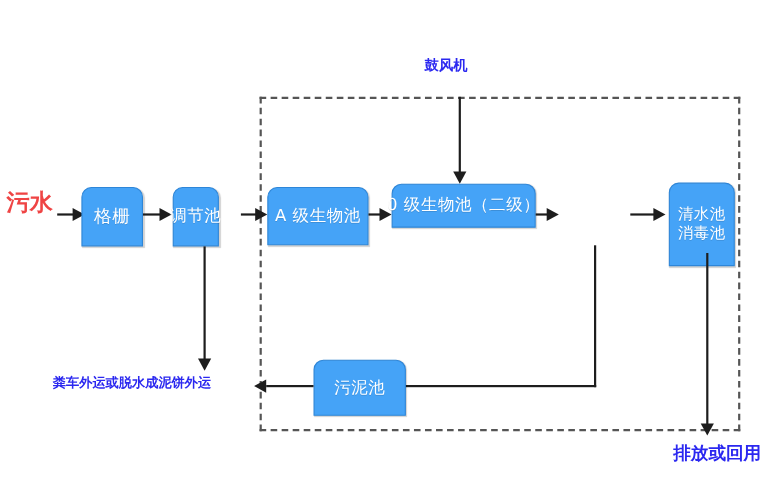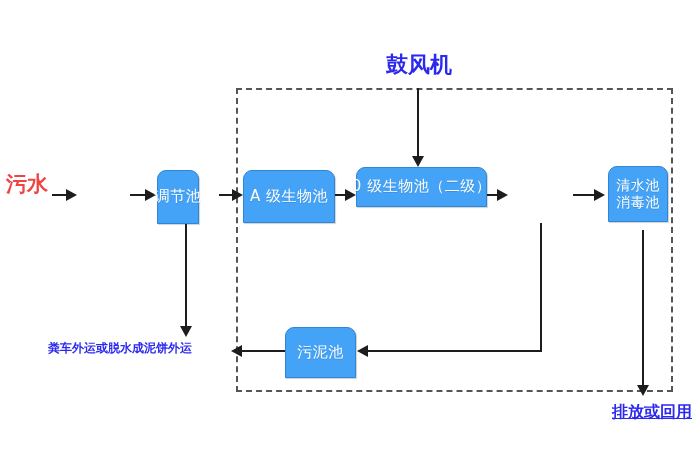--- a/index.html
+++ b/index.html
@@ -84,30 +84,33 @@
     box-sizing: border-box;
   }
 </style>
 </head>
 <body>
 
 <div id="canvas">
 
   <div class="dashed-rect" style="left:236px; top:88px; width:437px; height:304px;"></div>
 
-  <div class="label blue" style="left:386px; top:54px; font-size:22px; font-weight:700;">鼓风机</div>
+  <div class="label blue" style="left:386px; top:54px; font-size:13px; font-weight:700;">鼓风机</div>
 
   <div class="vline" style="left:417px; top:88px; height:70px;"></div>
   <div class="arrow down" style="left:412px; top:156px;"></div>
 
   <div class="label black" style="left:6px; top:174px; font-size:21px; font-weight:700;">污水</div>
 
   <div class="hline" style="left:52px; top:194px; width:16px;"></div>
   <div class="arrow right" style="left:66px; top:189px;"></div>
 
+  <div class="box" style="left:74px; top:170px; width:56px; height:54px; font-size:16px;">
+    <span>格栅</span>
+  </div>
 
   <div class="hline" style="left:130px; top:194px; width:17px;"></div>
   <div class="arrow right" style="left:145px; top:189px;"></div>
 
   <div class="box" style="left:157px; top:170px; width:42px; height:54px; font-size:15px;">
     <span>调节池</span>
   </div>
 
   <div class="hline" style="left:219px; top:194px; width:16px;"></div>
   <div class="arrow right" style="left:232px; top:189px;"></div>
@@ -130,33 +133,33 @@
   <div class="arrow right" style="left:497px; top:189px;"></div>
 
 
   <div class="hline" style="left:573px; top:194px; width:22px;"></div>
   <div class="arrow right" style="left:594px; top:189px;"></div>
 
   <div class="vline" style="left:540px; top:223px; height:129px;"></div>
   <div class="hline" style="left:368px; top:350px; width:174px;"></div>
   <div class="arrow left" style="left:357px; top:345px;"></div>
 
-  <div class="box" style="left:608px; top:166px; width:60px; height:56px; font-size:14px;">
+  <div class="box" style="left:608px; top:166px; width:60px; height:76px; font-size:14px;">
     <span>清水池</span>
     <span>消毒池</span>
   </div>
 
   <div class="vline" style="left:642px; top:230px; height:158px;"></div>
   <div class="arrow down" style="left:637px; top:385px;"></div>
 
-  <div class="box" style="left:285px; top:327px; width:71px; height:51px; font-size:15px;">
+  <div class="box" style="left:285px; top:327px; width:84px; height:51px; font-size:15px;">
     <span>污泥池</span>
   </div>
 
   <div class="hline" style="left:242px; top:350px; width:43px;"></div>
   <div class="arrow left" style="left:231px; top:345px;"></div>
 
   <div class="label blue" style="left:48px; top:342px; font-size:12px; font-weight:700;">粪车外运或脱水成泥饼外运</div>
 
-  <div class="label blue" style="left:612px; top:404px; font-size:16px; font-weight:700;text-decoration:underline;">排放或回用</div>
+  <div class="label blue" style="left:612px; top:404px; font-size:16px; font-weight:700;">排放或回用</div>
 
 
 </div>
 
 </body></html>

